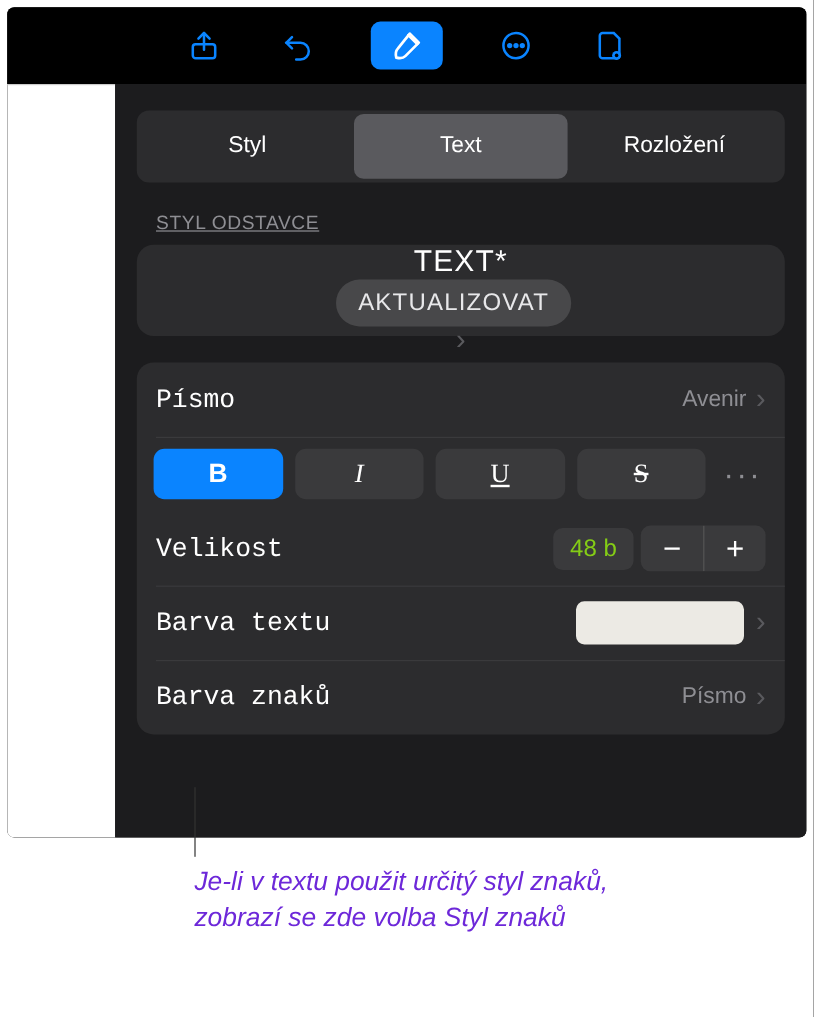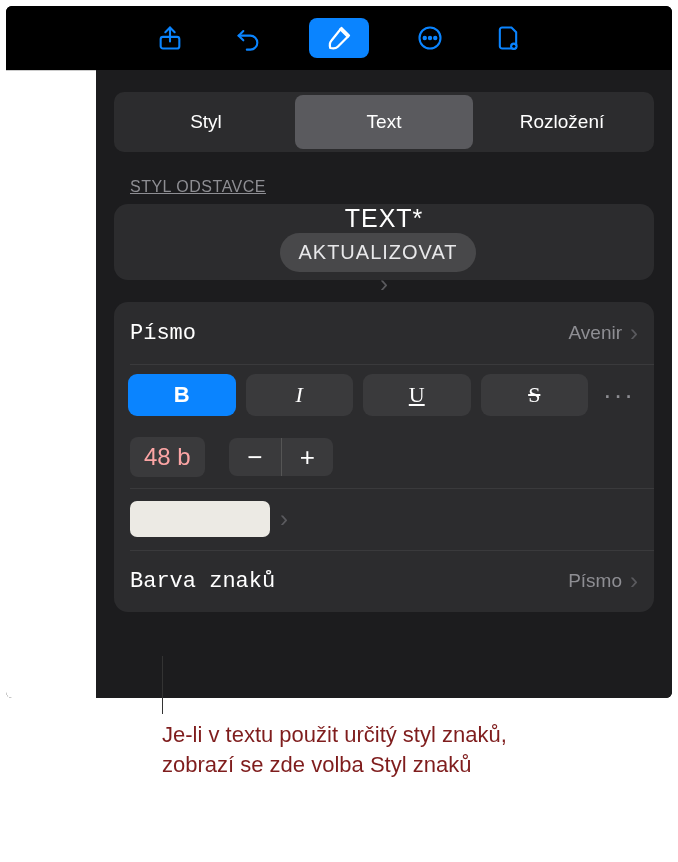--- a/index.html
+++ b/index.html
@@ -161,24 +161,24 @@
     color: #8e8e93;
     font-size: 26px;
     letter-spacing: 2px;
     font-family: -apple-system, Arial, sans-serif;
   }
 
   
   .size-val {
     background: #3a3a3c;
     border-radius: 8px;
-    color: #fca5a5;
-    font-size: 24px;
+    color: #84cc16;
+    font-size: 20px;
     padding: 6px 14px;
-    margin-right: 24px;
+    margin-right: 6px;
   }
   .stepper {
     display: flex;
     background: #3a3a3c;
     border-radius: 8px;
     overflow: hidden;
     height: 38px;
   }
   .stepper .step {
     width: 52px;
@@ -205,22 +205,23 @@
   }
   .callout .leader {
     position: absolute;
     left: 0; top: -44px;
     width: 1px; height: 58px;
     background: #333;
   }
   .callout-text {
     font-size: 22px;
     line-height: 1.35;
-    color: #7f1d1d;
+    color: #6d28d9;
     padding-top: 20px;
+    font-style: italic;
   }
 </style>
 </head>
 <body>
 
 <div class="app">
 
   <div class="toolbar">
     <div class="ticon">
       <svg viewBox="0 0 24 24" fill="none" stroke="currentColor" stroke-width="1.8" stroke-linecap="round" stroke-linejoin="round">
@@ -286,28 +287,30 @@
 
         <div class="fmt-row">
           <div class="fmt-btn bold active">B</div>
           <div class="fmt-btn italic">I</div>
           <div class="fmt-btn under">U</div>
           <div class="fmt-btn strike">S</div>
           <div class="fmt-btn fmt-more">···</div>
         </div>
 
         <div class="row">
+          <div class="label">Velikost</div>
           <div class="size-val">48 b</div>
           <div class="stepper">
             <div class="step">−</div>
             <div class="step">+</div>
           </div>
         </div>
 
         <div class="row">
+          <div class="label">Barva textu</div>
           <div class="swatch" style="background:#eceae4"></div>
           <div class="chevron">›</div>
         </div>
 
         <div class="row">
           <div class="label">Barva znaků</div>
           <div class="value">Písmo</div>
           <div class="chevron">›</div>
         </div>
 

